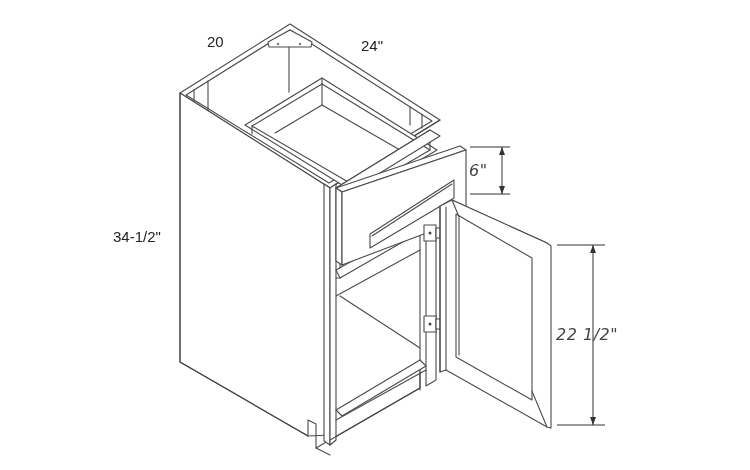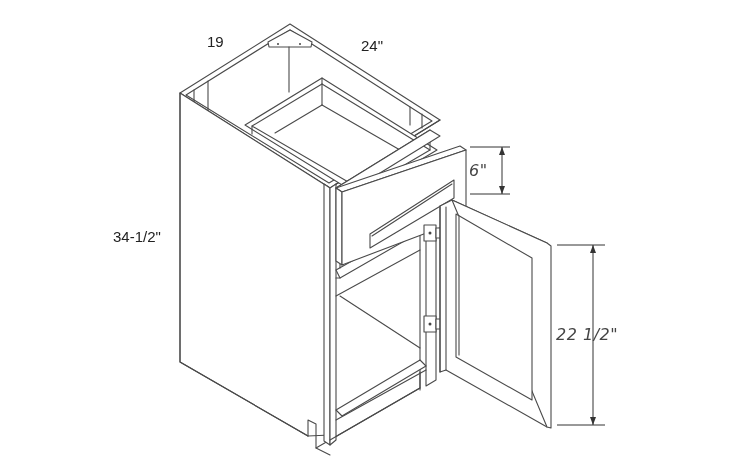--- a/index.html
+++ b/index.html
@@ -125,18 +125,18 @@
     </g>
     <g>
       <line class="dim" x1="557" y1="245" x2="605" y2="245"></line>
       <line class="dim" x1="557" y1="425" x2="605" y2="425"></line>
       <line class="dim" x1="593" y1="245" x2="593" y2="425"></line>
       <polygon points="593,245 590,253 596,253" fill="#333"></polygon>
       <polygon points="593,425 590,417 596,417" fill="#333"></polygon>
     </g>
   </svg>
 
-  <div class="label lbl-sans" style="left:207px; top:33px;">19</div>
+  <div class="label lbl-sans" style="left:207px; top:33px;">20</div>
   <div class="label lbl-sans" style="left:361px; top:37px;">24"</div>
   <div class="label lbl-sans" style="left:113px; top:228px;">34-1/2"</div>
   <div class="label lbl-tech" style="left:469px; top:161px; font-size:16px;">6"</div>
   <div class="label lbl-tech" style="left:556px; top:325px; font-size:16px;">22 1/2"</div>
 </div>
 
 </body></html>

